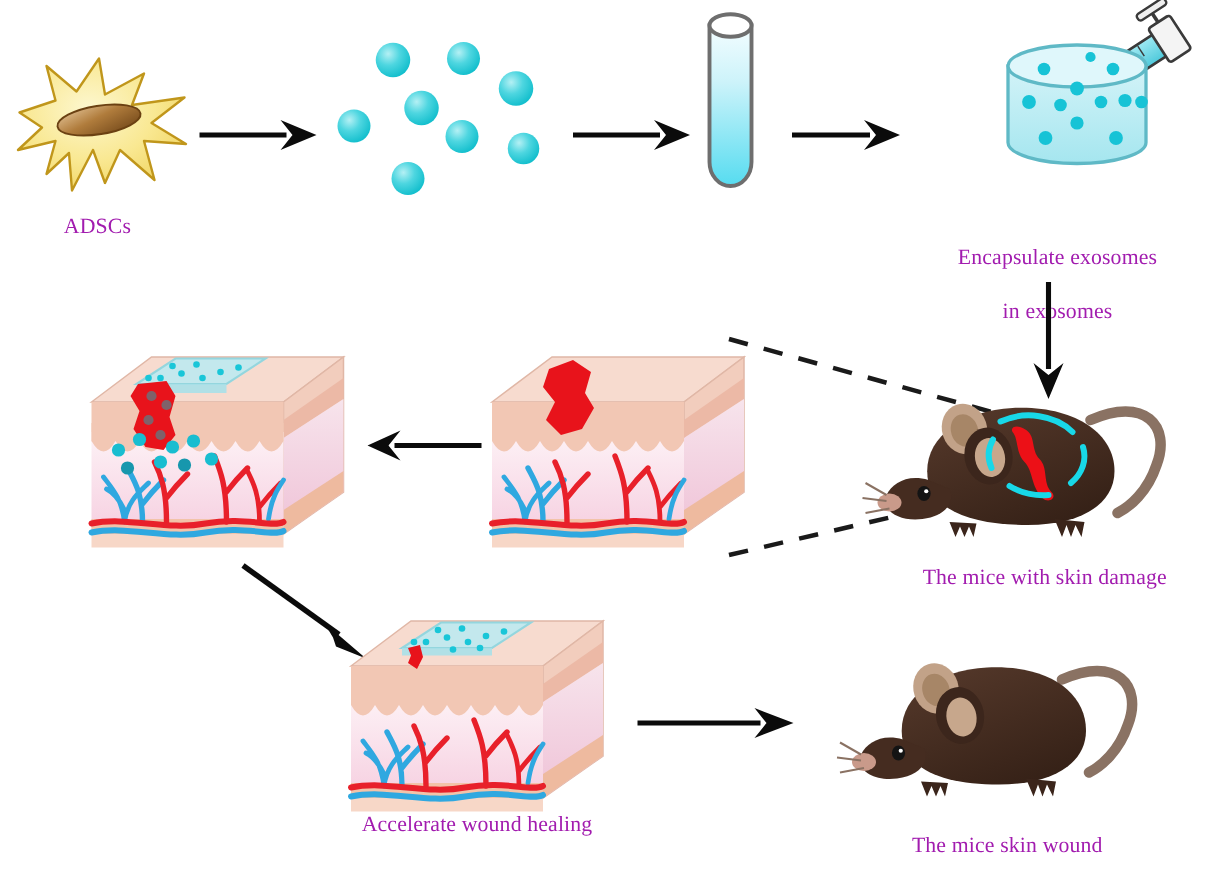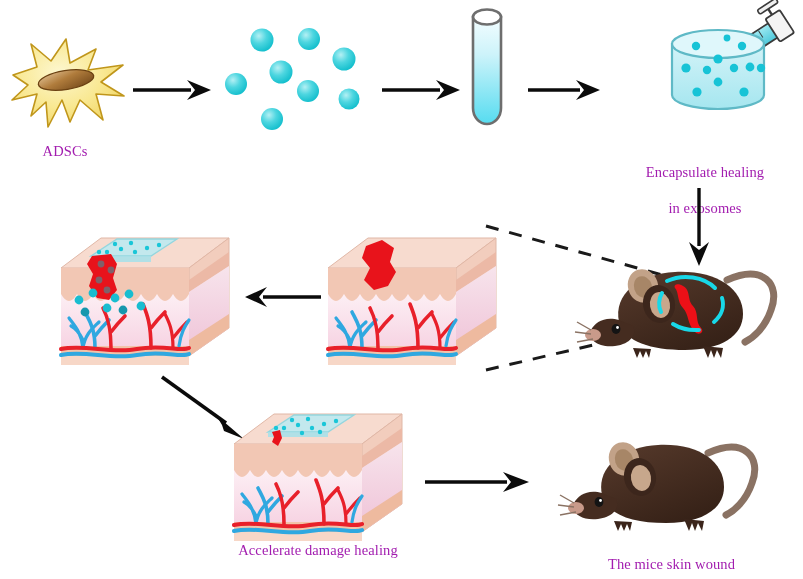--- a/index.html
+++ b/index.html
@@ -143,21 +143,21 @@
         <circle cx="120" cy="65" r="4.4"></circle>
         <circle cx="131" cy="66" r="4.2"></circle>
         <circle cx="88" cy="80" r="4.4"></circle>
         <circle cx="67" cy="90" r="4.6"></circle>
         <circle cx="114" cy="90" r="4.6"></circle>
         <circle cx="97" cy="36" r="3.4"></circle>
       </g>
     </svg>
   </div>
   <div class="caption" style="left:605px;top:145px;width:200px;">
-    <span>Encapsulate healing</span><br>
+    <span>Encapsulate exosomes</span><br>
     <span>in exosomes</span>
   </div>
 
   <div class="node" style="left:686px;top:188px;">
     <svg width="26" height="78" viewBox="0 0 26 78">
       <line x1="13" y1="0" x2="13" y2="58" stroke="#0b0b0b" stroke-width="3.4"></line>
       <path d="M3 54 L13 78 L23 54 L13 62 Z" fill="#0b0b0b"></path>
     </svg>
   </div>
 
@@ -322,20 +322,21 @@
       <path d="M108 36 C116 40 112 50 118 56 C124 62 120 72 126 78 C130 82 124 86 120 82
                C112 74 114 64 108 58 C102 52 104 42 100 38 C98 34 104 33 108 36 Z" fill="#ec1017"></path>
       <g fill="none" stroke="#18d8e8" stroke-width="4" stroke-linecap="round">
         <path d="M92 31 A36 27 0 0 1 140 38"></path>
         <path d="M147 48 A36 27 0 0 1 139 72"></path>
         <path d="M124 80 A36 27 0 0 1 98 74"></path>
         <path d="M86 62 A36 27 0 0 1 87 43"></path>
       </g>
     </svg>
   </div>
+  <div class="caption" style="left:590px;top:376px;width:213px;">The mice with skin damage</div>
 
   <div class="node" style="left:160px;top:375px;">
     <svg width="90" height="68" viewBox="0 0 90 68">
       <line x1="2" y1="2" x2="66" y2="48" stroke="#0b0b0b" stroke-width="3.6"></line>
       <path d="M56 40 L84 64 L64 56 L62 50 Z" fill="#0b0b0b"></path>
     </svg>
   </div>
 
   <div class="node" style="left:228px;top:404px;">
     <svg width="180" height="145" viewBox="0 0 180 145">
@@ -386,21 +387,21 @@
           <circle cx="108" cy="17" r="2.2"></circle>
             <circle cx="48" cy="24" r="2.2"></circle>
           <circle cx="92" cy="28" r="2.2"></circle>
             <circle cx="74" cy="29" r="2.2"></circle>
         </g>
       </g>
 
       <path d="M44 28 L52 26 L54 34 L50 42 L44 38 L46 33 Z" fill="#e8131b"></path>
     </svg>
   </div>
-  <div class="caption" style="left:208px;top:541px;width:220px;">Accelerate damage healing</div>
+  <div class="caption" style="left:208px;top:541px;width:220px;">Accelerate wound healing</div>
 
   <div class="node" style="left:425px;top:470px;">
     <svg width="104" height="24" viewBox="0 0 104 24">
       <line x1="0" y1="12" x2="82" y2="12" stroke="#0b0b0b" stroke-width="3.4"></line>
       <path d="M78 2 L104 12 L78 22 L86 12 Z" fill="#0b0b0b"></path>
     </svg>
   </div>
 
   <div class="node" style="left:558px;top:425px;">
     <svg width="215" height="120" viewBox="0 0 215 120">

